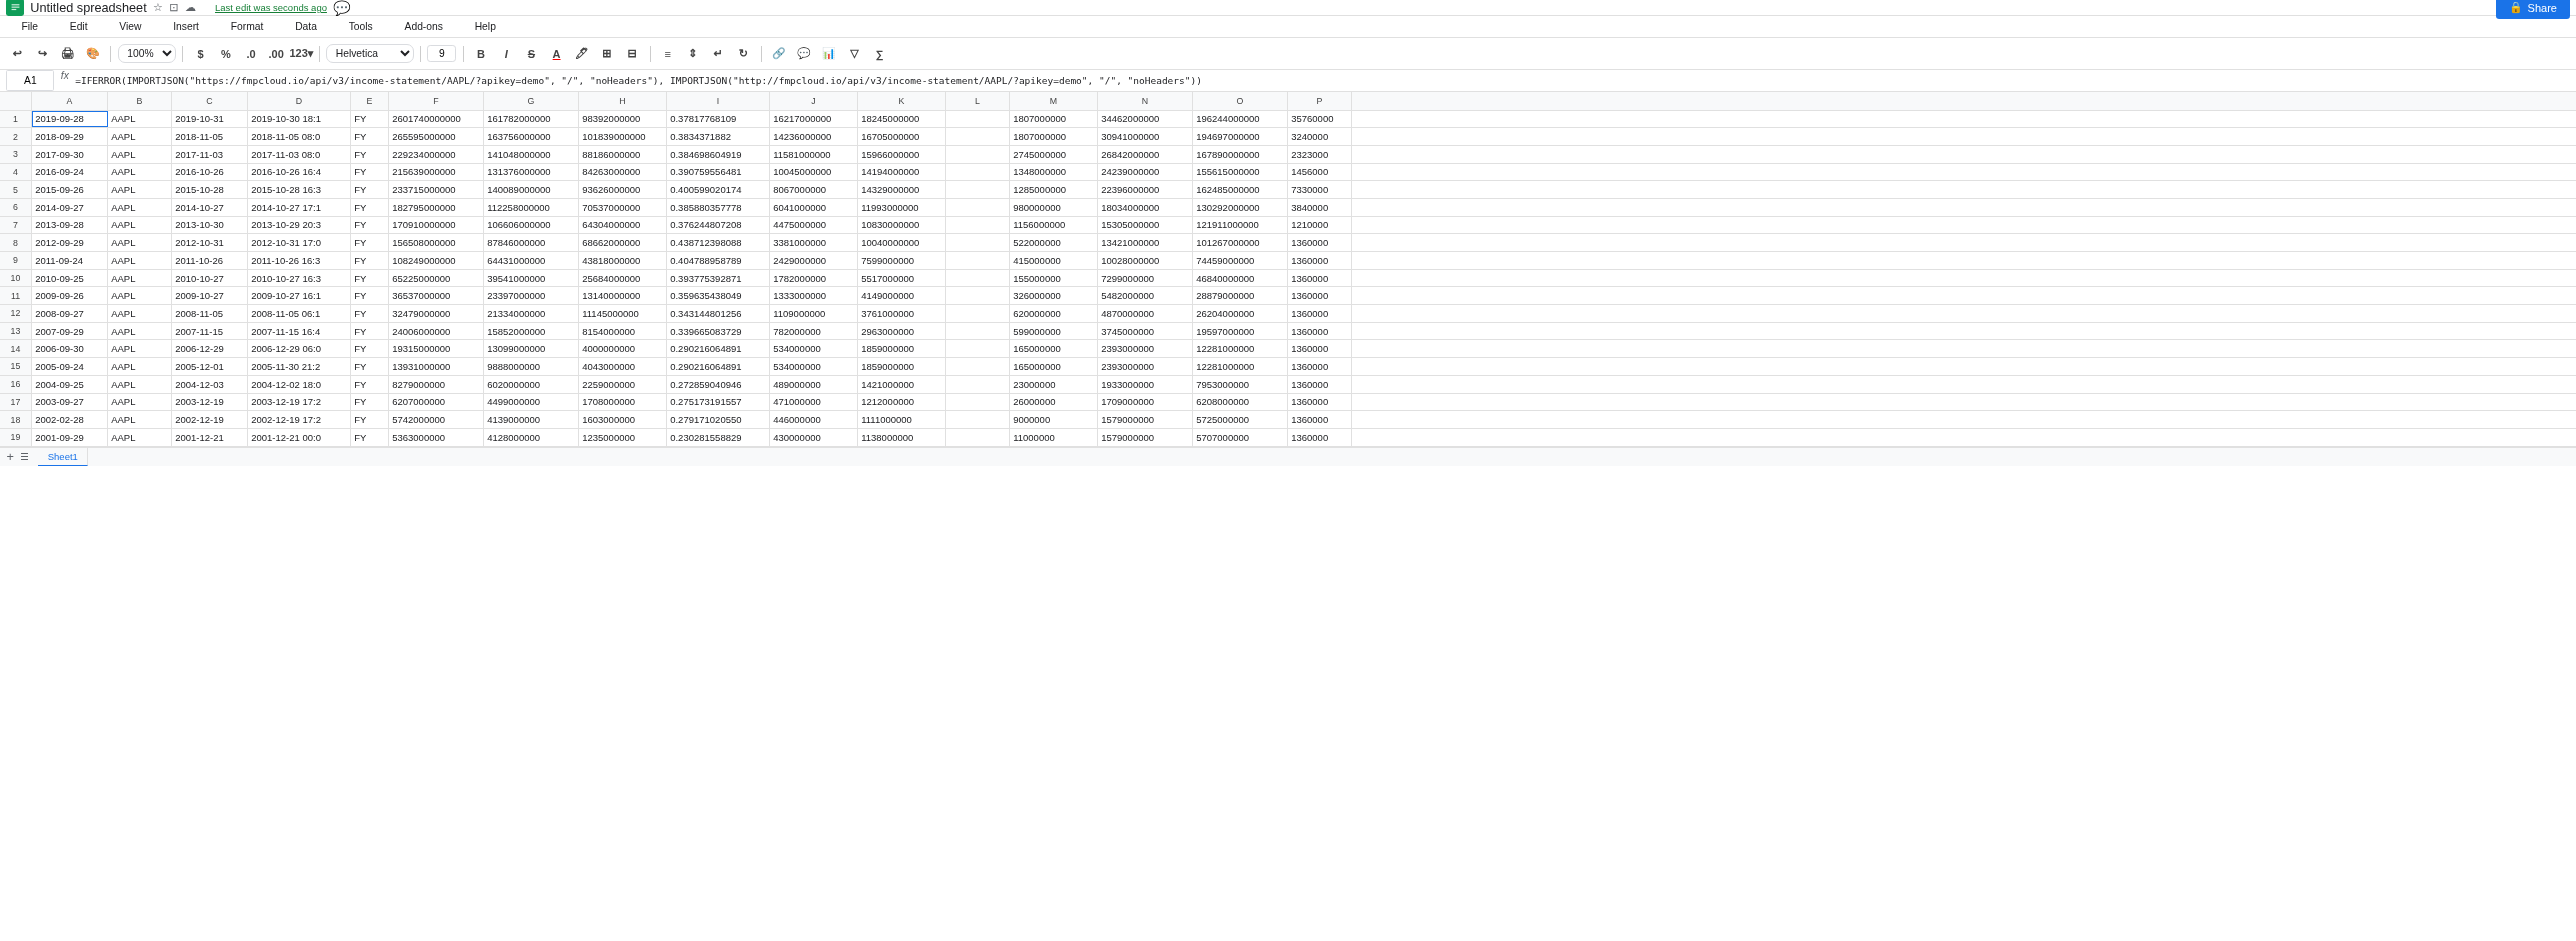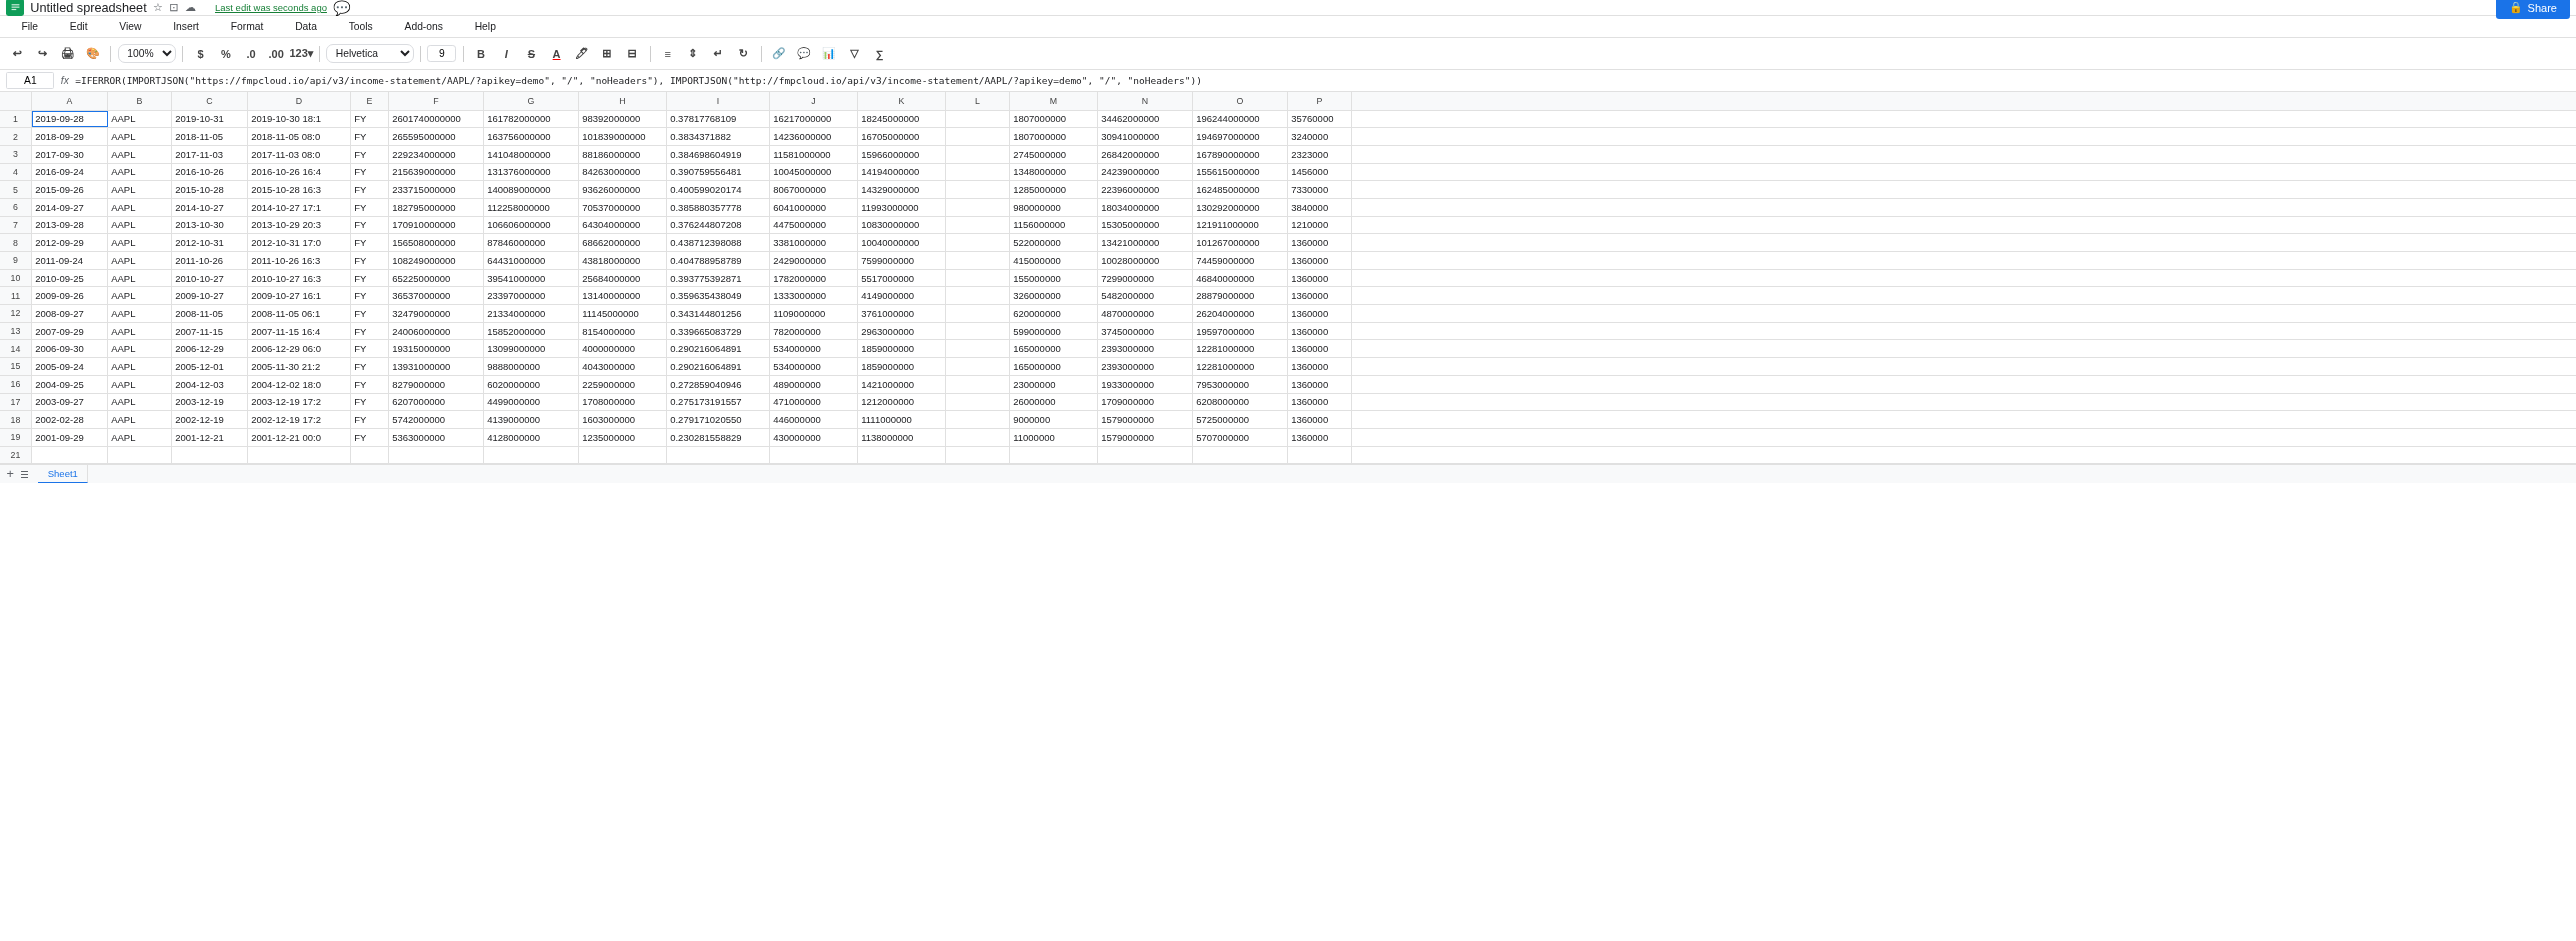--- a/index.html
+++ b/index.html
@@ -114,21 +114,20 @@
       color: #444;
       font-size: 11px;
       font-weight: bold;
       border: none;
       background: none;
     }
 
     
     #formula-bar {
       display: flex;
-      align-items: center;
       height: 22px;
       border-bottom: 0.8px solid #e0e0e0;
       padding: 0 6.4px;
       gap: 6.4px;
     }
     #cell-ref {
       width: 48px;
       border: 0.8px solid #dadce0;
       border-radius: 1.6px;
       padding: 1.6px 3.2px;
@@ -727,39 +726,20 @@
         <div class="sheet-cell col-H">1235000000</div>
         <div class="sheet-cell col-I">0.230281558829</div>
         <div class="sheet-cell col-J">430000000</div>
         <div class="sheet-cell col-K">1138000000</div>
         <div class="sheet-cell col-L"></div>
         <div class="sheet-cell col-M">11000000</div>
         <div class="sheet-cell col-N">1579000000</div>
         <div class="sheet-cell col-O">5707000000</div>
         <div class="sheet-cell col-P">1360000</div>
       </div>
-      <div class="sheet-row">
-        <div class="row-num">21</div>
-        <div class="sheet-cell col-A"></div>
-        <div class="sheet-cell col-B"></div>
-        <div class="sheet-cell col-C"></div>
-        <div class="sheet-cell col-D"></div>
-        <div class="sheet-cell col-E"></div>
-        <div class="sheet-cell col-F"></div>
-        <div class="sheet-cell col-G"></div>
-        <div class="sheet-cell col-H"></div>
-        <div class="sheet-cell col-I"></div>
-        <div class="sheet-cell col-J"></div>
-        <div class="sheet-cell col-K"></div>
-        <div class="sheet-cell col-L"></div>
-        <div class="sheet-cell col-M"></div>
-        <div class="sheet-cell col-N"></div>
-        <div class="sheet-cell col-O"></div>
-        <div class="sheet-cell col-P"></div>
-      </div>
     </div>
 </div>
 
 <div id="bottom-bar">
   <span style="margin-right:6.4px; cursor:pointer; font-size:12.7px">+</span>
   <span style="margin-right:9.5px; cursor:pointer">☰</span>
   <div class="sheet-tab active">Sheet1</div>
 </div>
 
 

